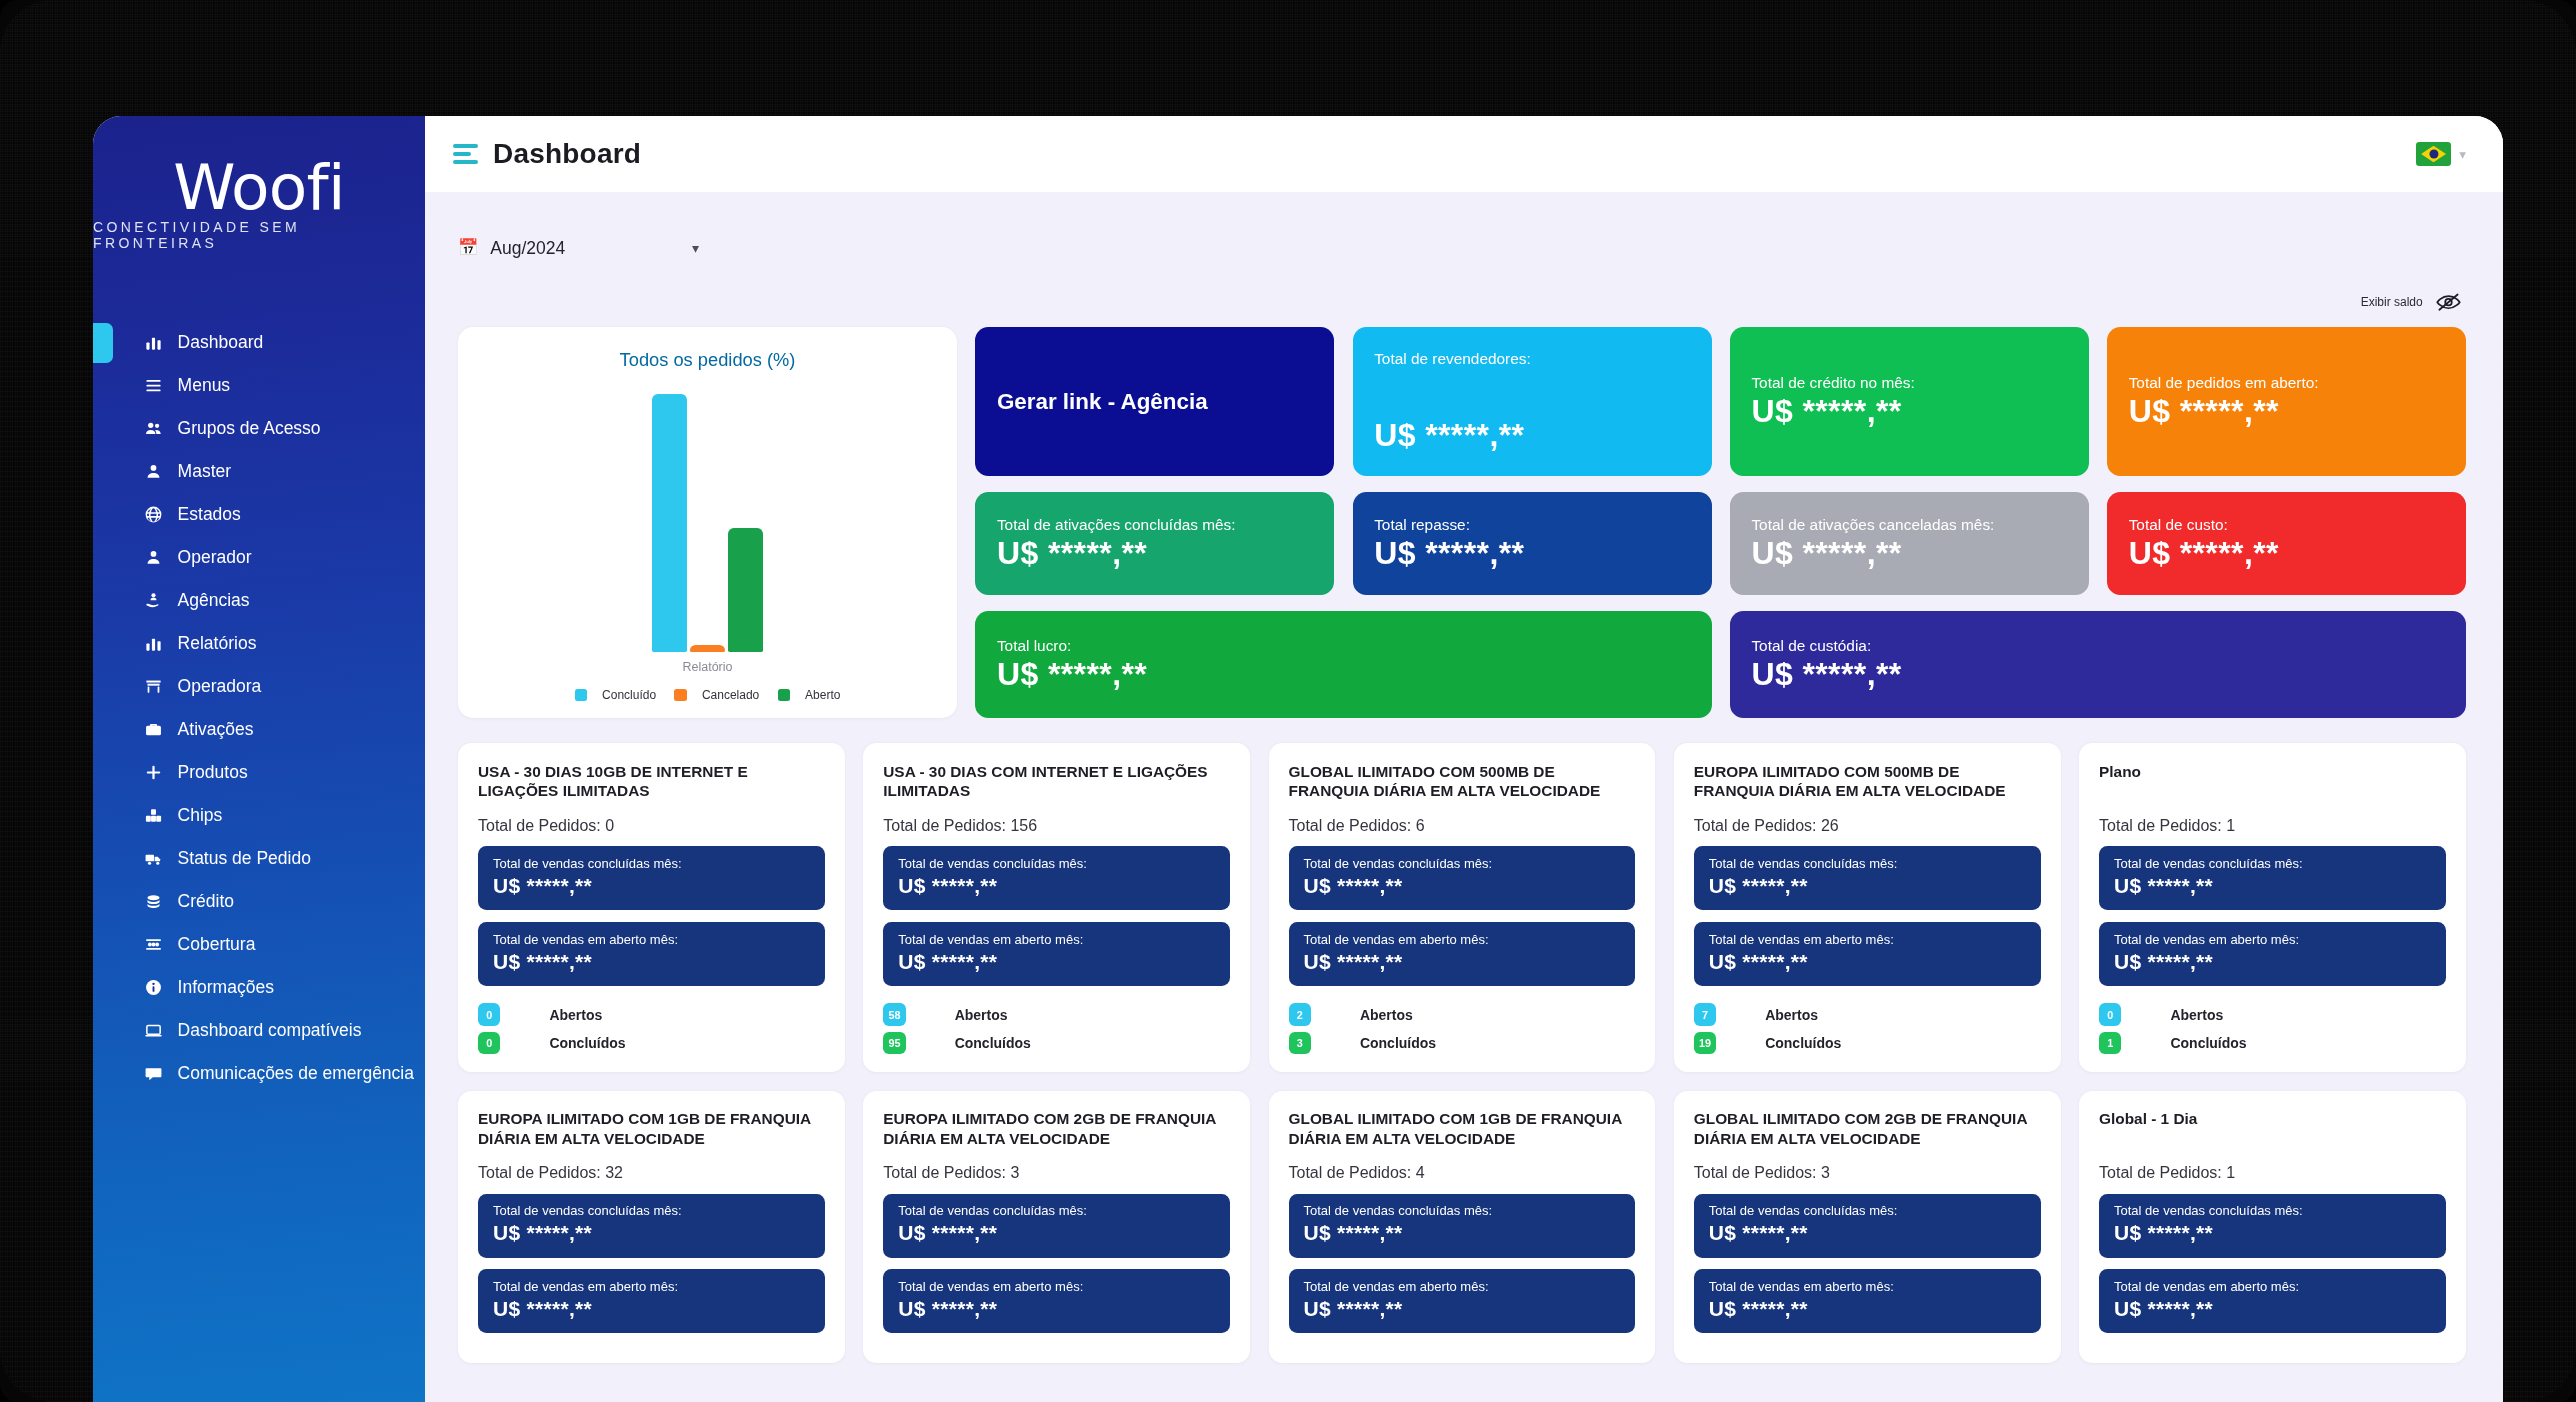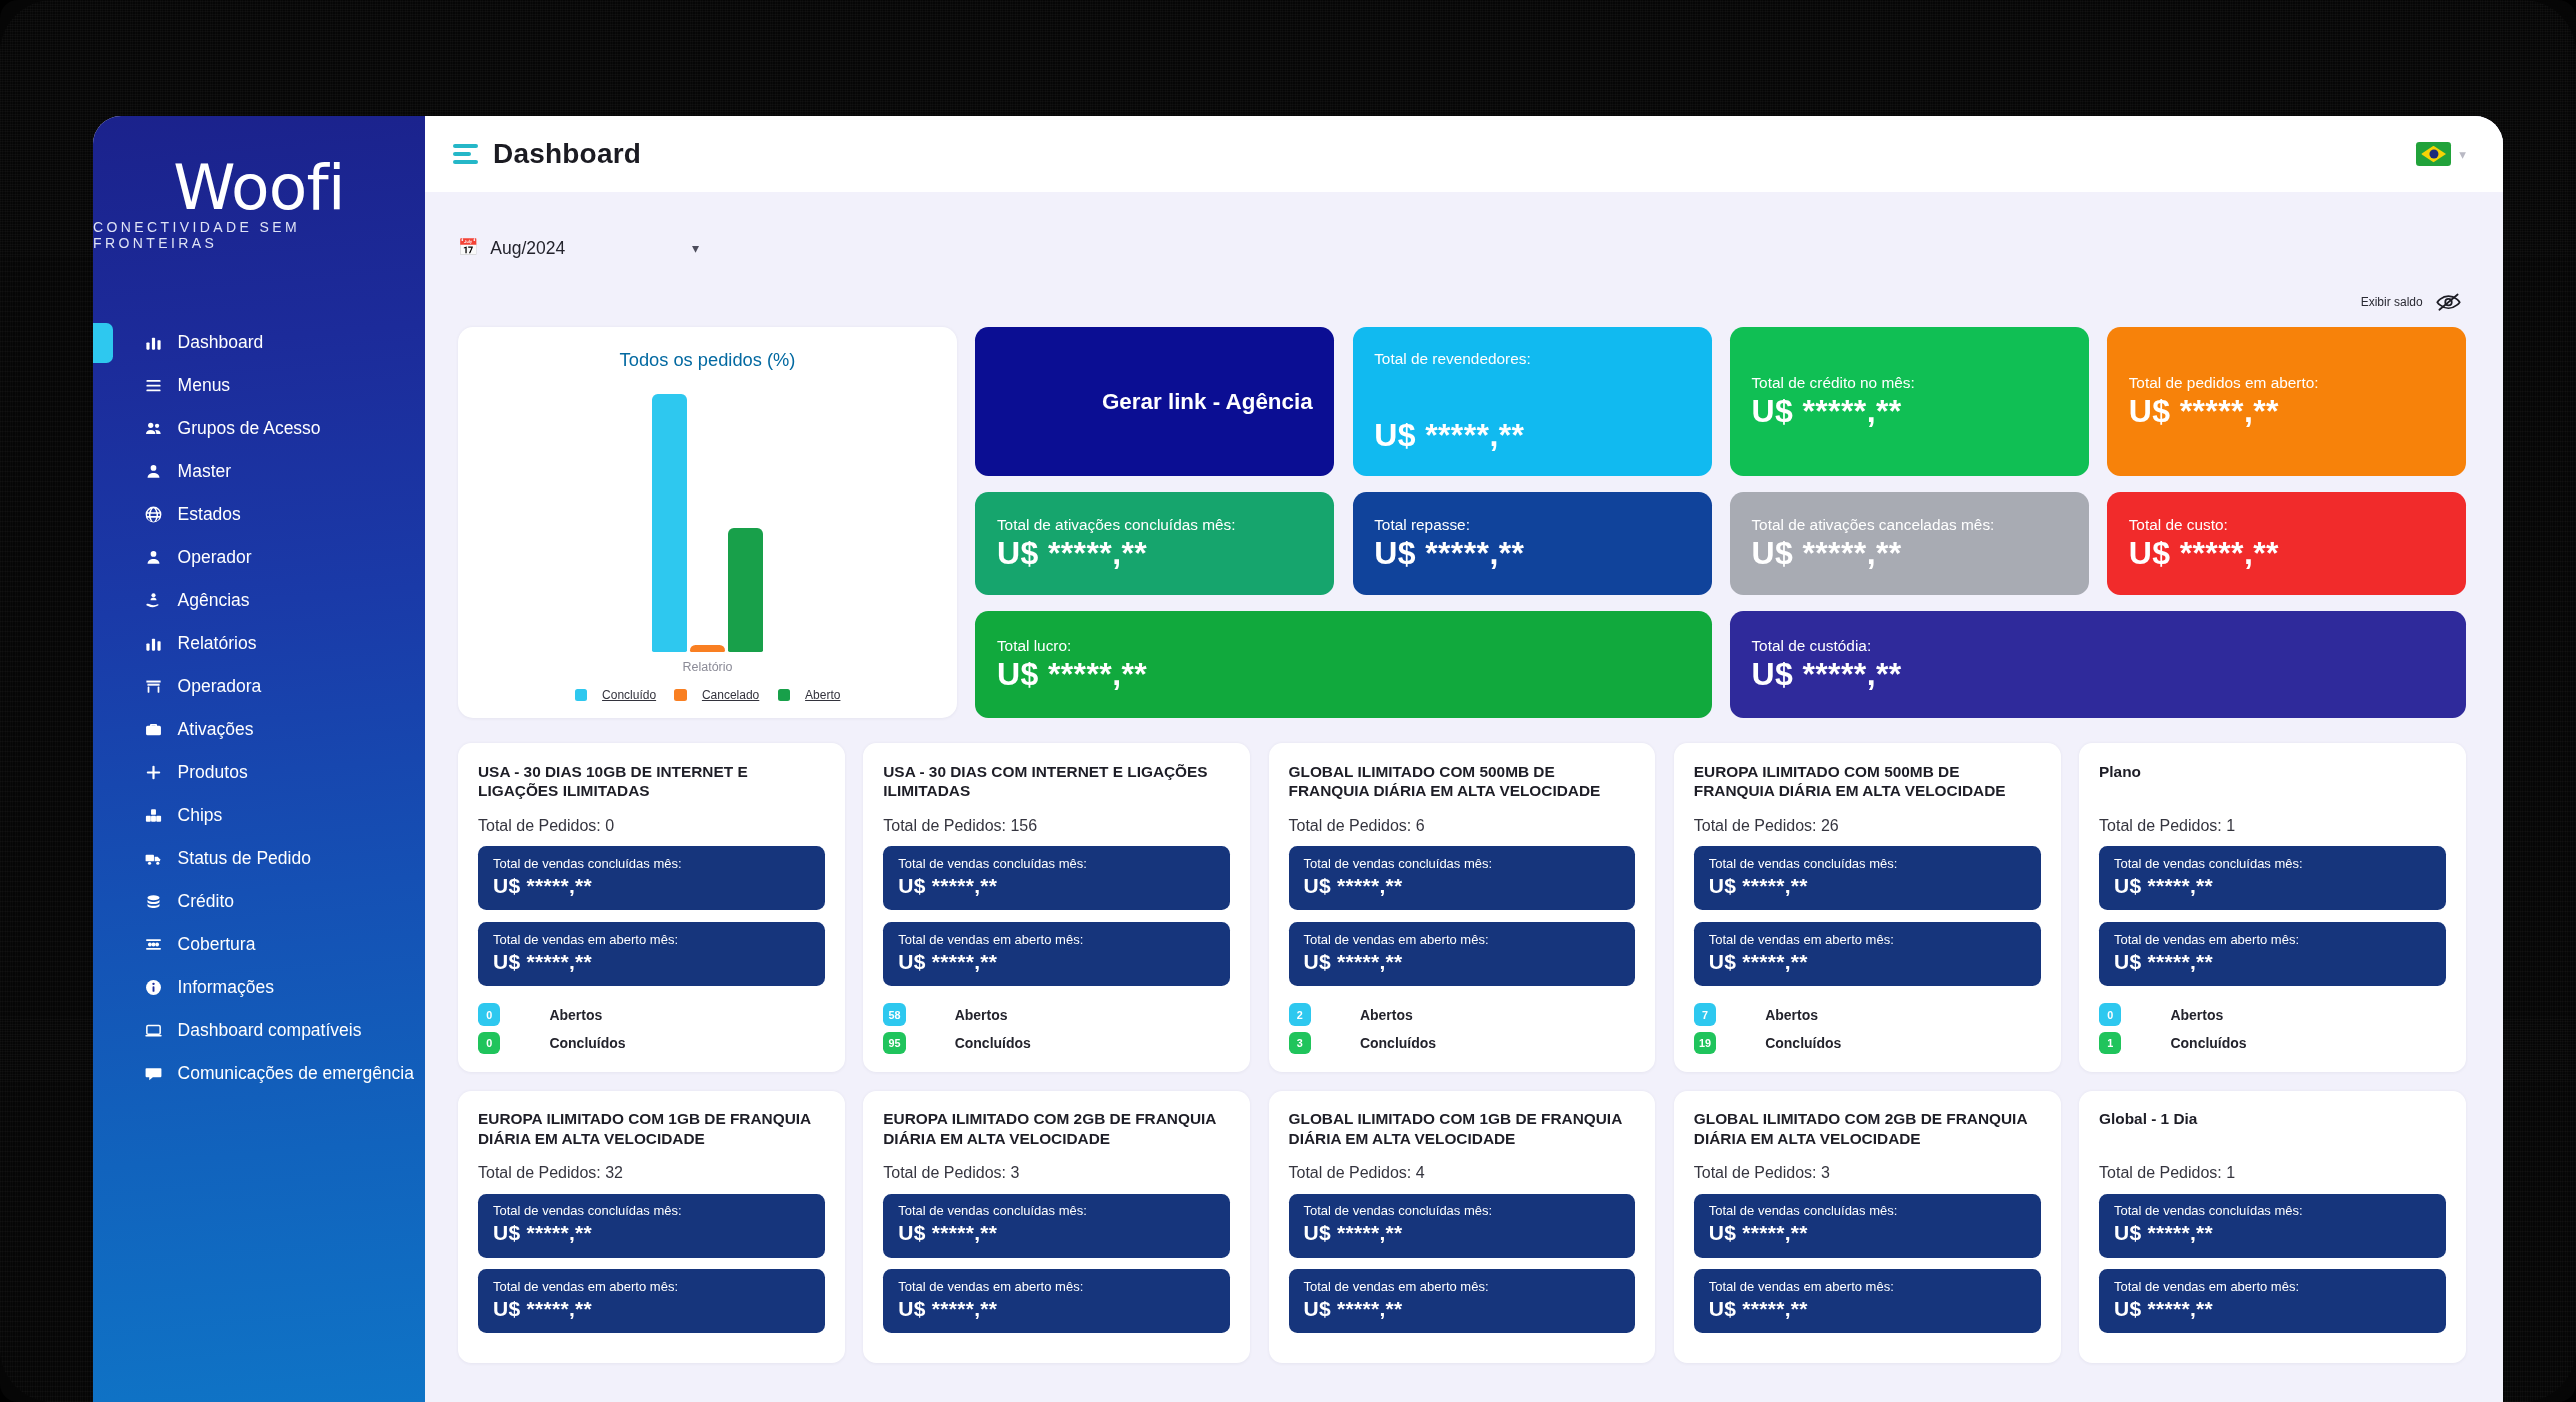--- a/index.html
+++ b/index.html
@@ -160,34 +160,34 @@
   #chart-title { font-size: 18.3px; font-weight: 400; color: #0369a1; margin-bottom: 5px; }
   #plot {
     flex: 1 1 auto; width: 100%;
     display: flex; align-items: flex-end; justify-content: center;
     gap: 3.3px; padding: 18.3px 0 0;
     min-height: 266px;
   }
   .bar { width: 35px; border-radius: 5.8px 5.8px 1.7px 1.7px; }
   #axis-label { font-size: 12.5px; color: #8a8a96; margin-top: 8.3px; }
   #legend { display: flex; gap: 18.3px; margin-top: 13.3px; }
-  .lg { display: flex; align-items: center; gap: 15px; font-size: 12px; color: #33333d; text-decoration: underline; }
+  .lg { display: flex; align-items: center; gap: 15px; font-size: 12px; color: #33333d; }
   .lg .sw { width: 12.5px; height: 12.5px; border-radius: 2.5px; display: block; }
 
   .stat {
     border-radius: 13.3px;
     padding: 18.3px 21.6px;
     color: #fff;
     min-height: 93px;
     display: flex; flex-direction: column; justify-content: center;
     position: relative;
   }
   .stat .lbl { font-size: 15.4px; font-weight: 400; line-height: 1.15; margin-bottom: 3.3px; }
   .stat .val { font-size: 32px; font-weight: 700; letter-spacing: 0.4px; line-height: 1.05; }
-  .stat.action { align-items: flex-end; justify-content: center; }
+  .stat.action { align-items: flex-start; justify-content: center; }
   .stat.action .lbl { font-size: 22.4px; font-weight: 700; margin: 0; }
   .stat.wide { grid-column: span 2; min-height: 98px; }
 
   
   #cards {
     display: grid;
     grid-template-columns: repeat(5, 1fr);
     column-gap: 18.3px; row-gap: 18.3px;
     margin-top: 25px;
   }

